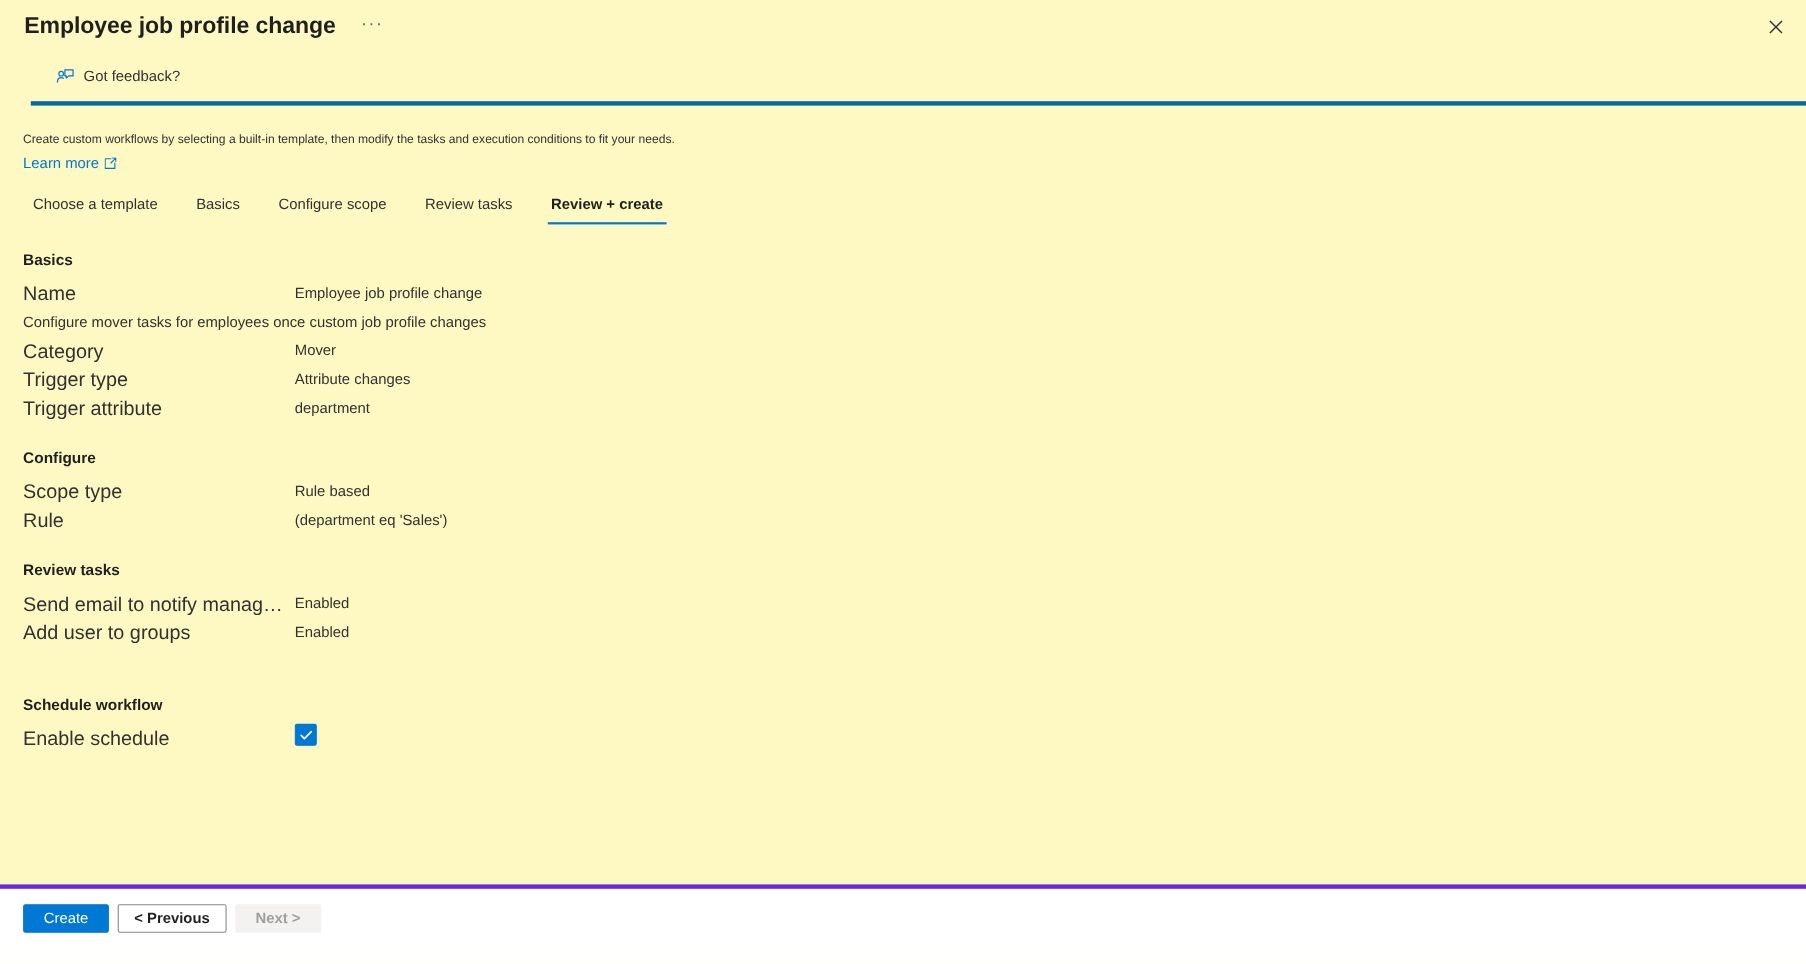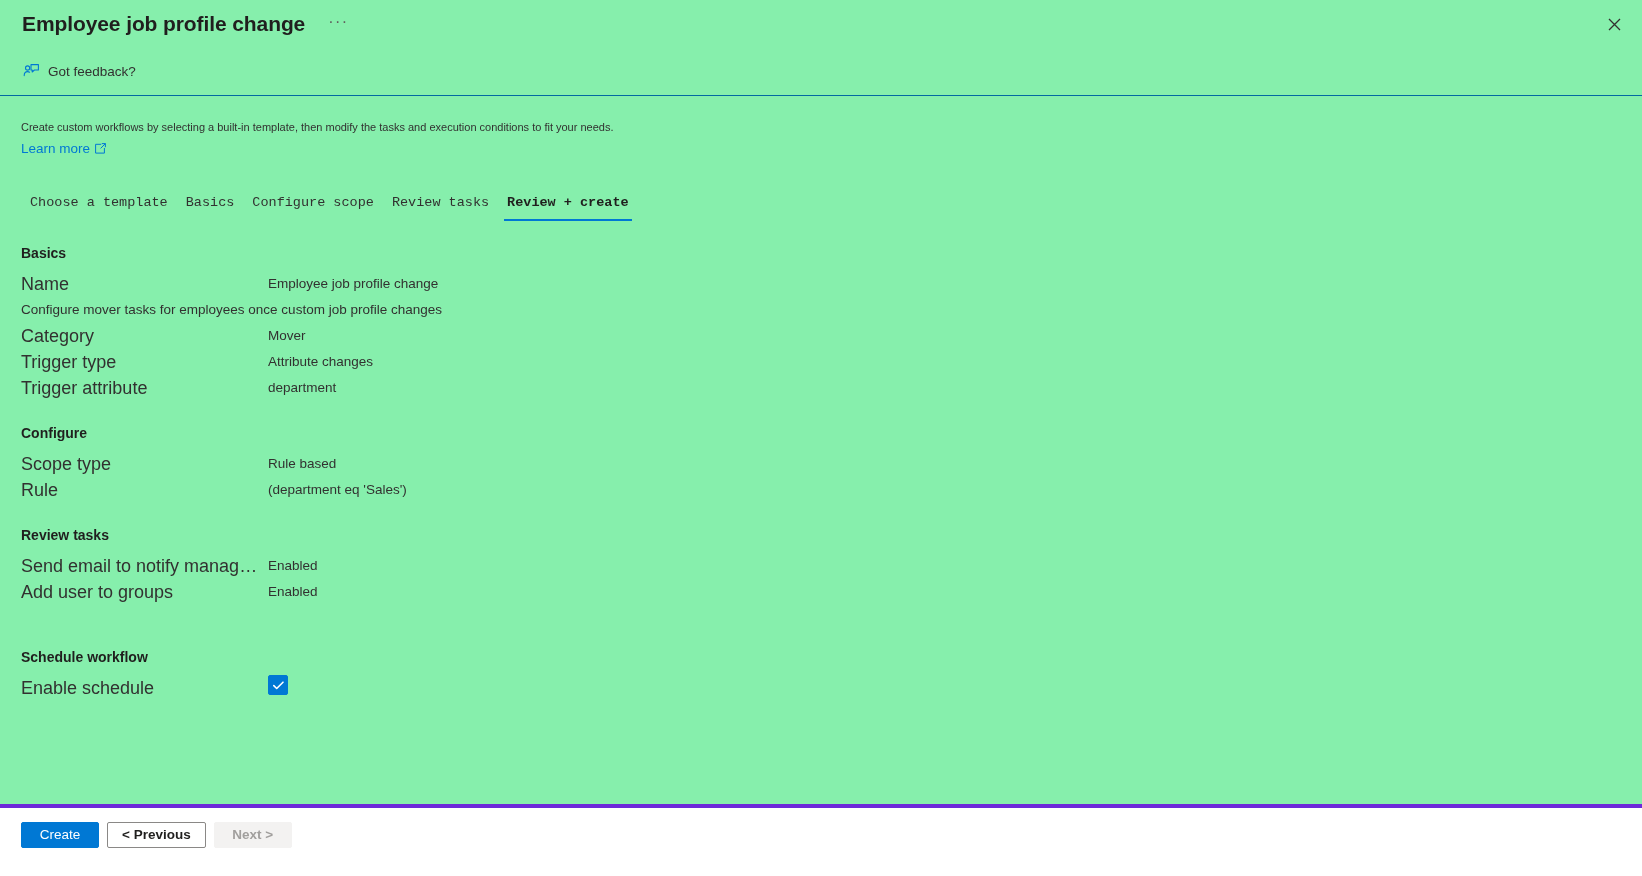--- a/index.html
+++ b/index.html
@@ -11,21 +11,21 @@
     overflow: hidden;
     background: #ffffff;
     font-family: "Liberation Sans", sans-serif;
     color: #323130;
     -webkit-font-smoothing: antialiased;
   }
   .blade {
     position: relative;
     width: 1642px;
     height: 864px;
-    background: #86efac;
+    background: #fef9c3;
     display: flex;
     flex-direction: column;
   }
 
   
   .titlebar {
     position: relative;
     height: 48px;
     flex: 0 0 48px;
     display: flex;
@@ -63,21 +63,22 @@
     color: #605e5c;
   }
 
   
   .cmdbar {
     flex: 0 0 auto;
     height: 48px;
     display: flex;
     align-items: center;
     padding: 0 20px;
-    border-bottom: 1px solid #0369a1;
+    border-bottom: 4px solid #0369a1;
+    margin-left: 28px;
   }
   .feedback-link {
     display: inline-flex;
     align-items: center;
     gap: 8px;
     cursor: pointer;
     padding: 4px 6px 4px 3px;
     height: 30px;
   }
   .feedback-text {
@@ -109,24 +110,23 @@
     line-height: 19px;
     text-decoration: none;
     margin-top: 2px;
     cursor: pointer;
   }
 
   
   .tabs {
     display: flex;
     align-items: flex-end;
-    margin-top: 29px;
+    margin-top: 12px;
     height: 34px;
-    gap: 0;
-    font-family: Liberation Mono, monospace;
+    gap: 17px;
   }
   .tab {
     position: relative;
     font-size: 13.5px;
     line-height: 18px;
     color: #323130;
     padding: 6px 9px 9px 9px;
     cursor: pointer;
     white-space: nowrap;
     background: transparent;

